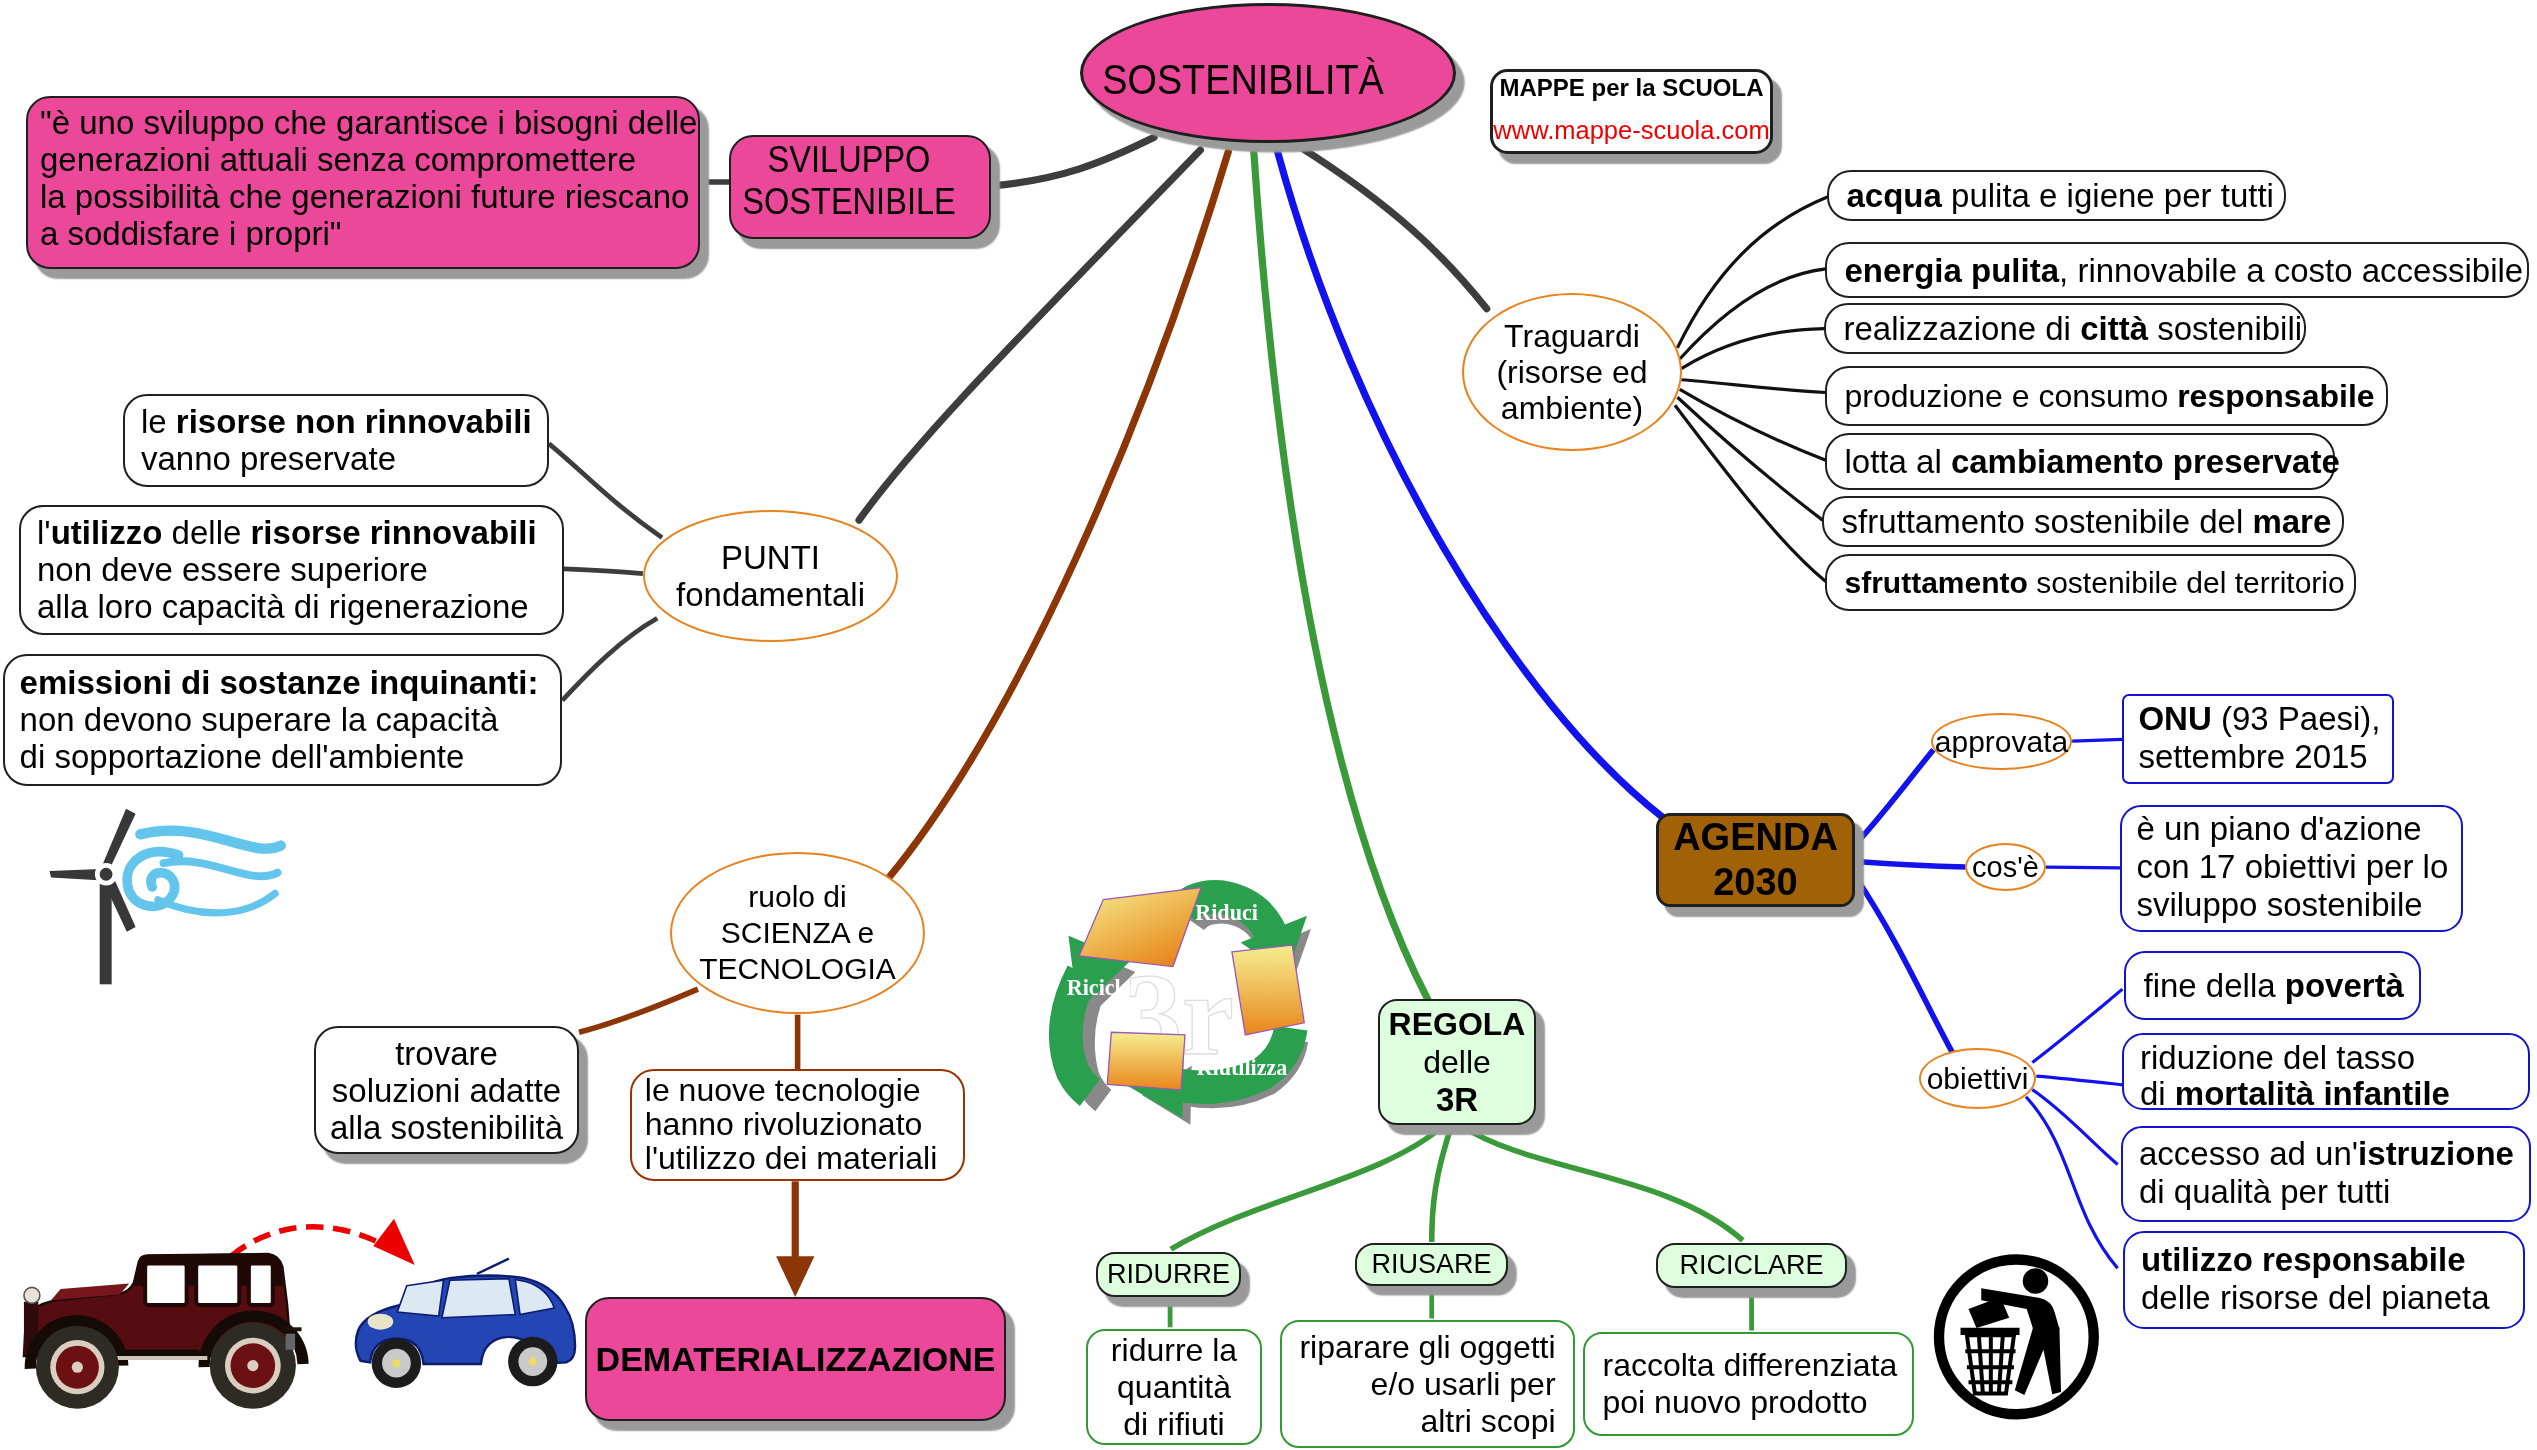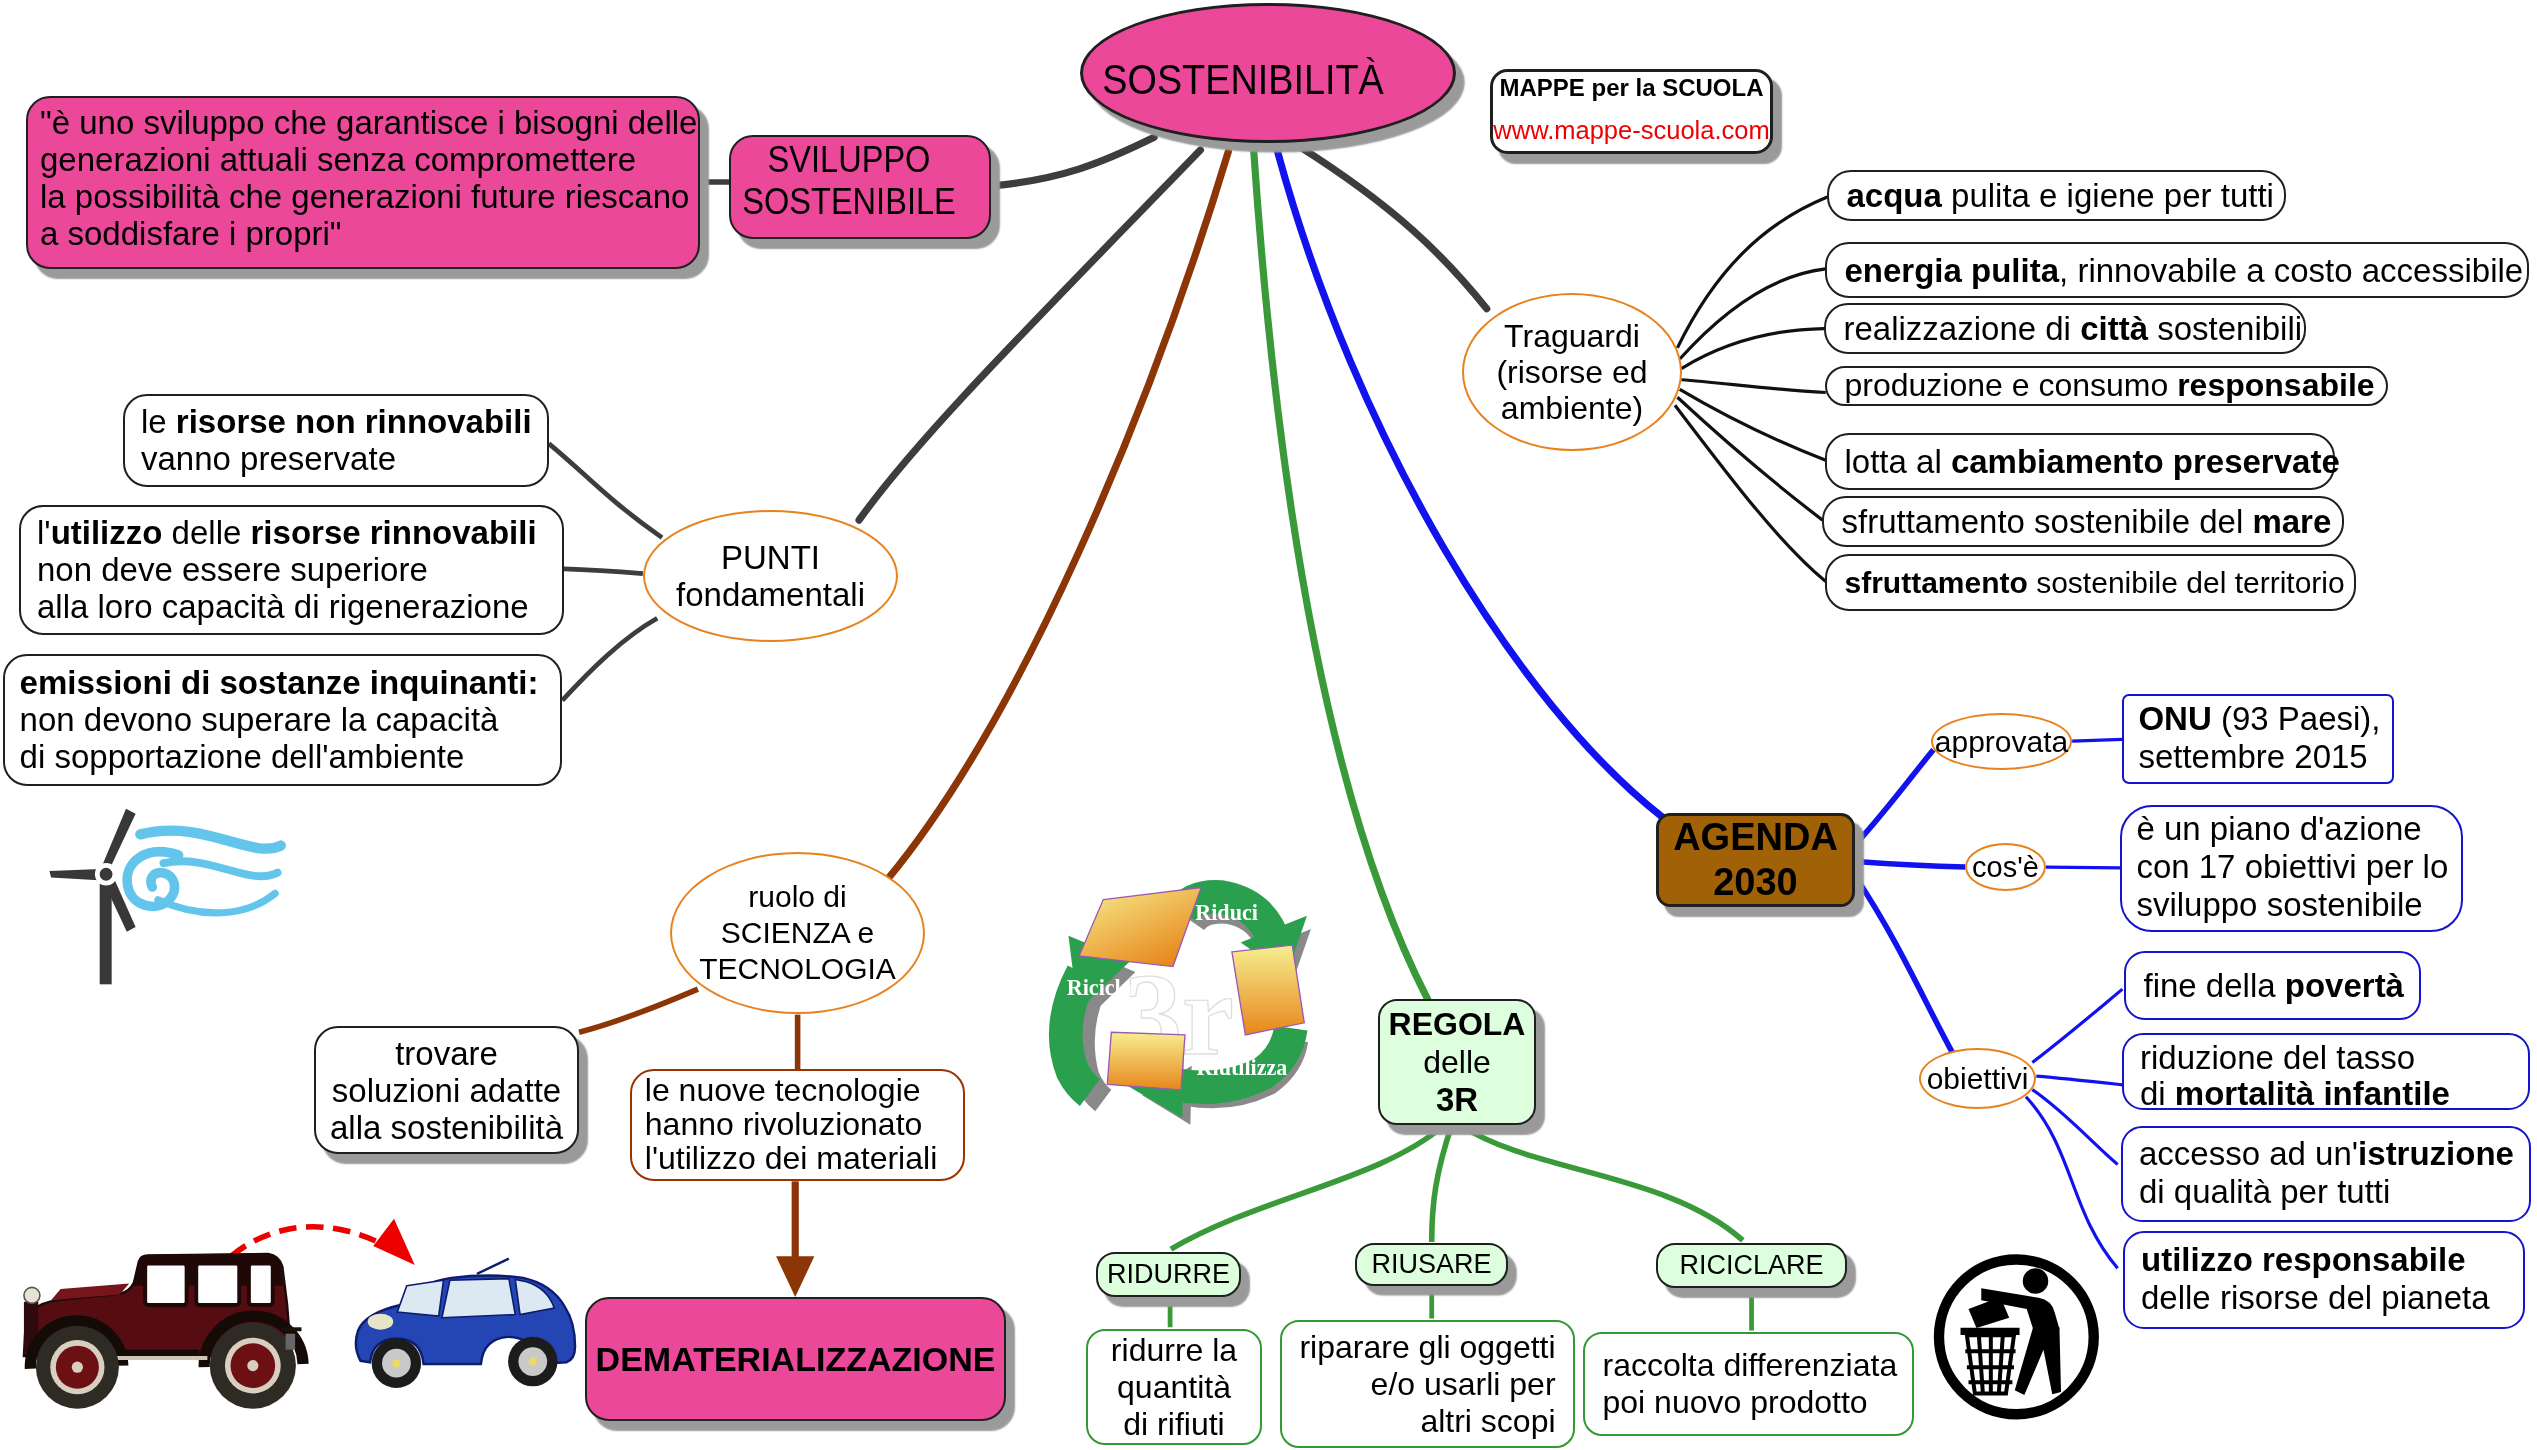--- a/index.html
+++ b/index.html
@@ -211,21 +211,21 @@
 <div class="b ell org" style="left:1462px;top:293px;width:220px;height:158px;font-size:32px;line-height:36px;">Traguardi<br>(risorse ed<br>ambiente)</div>
 <div class="b lft" style="left:1827px;top:170px;width:459px;height:51px;padding-left:17.5px;">
     <span><b>acqua</b> pulita e igiene per tutti</span>
   </div>
 <div class="b lft" style="left:1825px;top:242px;width:704px;height:56px;padding-left:17.5px;font-size:33px;">
     <span><b>energia pulita</b>, rinnovabile a costo accessibile</span>
   </div>
 <div class="b lft" style="left:1824px;top:303px;width:482px;height:51px;padding-left:17.5px;font-size:33px;">
     <span>realizzazione di <b>città</b> sostenibili</span>
   </div>
-<div class="b lft" style="left:1825px;top:366px;width:563px;height:40px;padding-left:17.5px;font-size:32px;align-items:flex-end;">
+<div class="b lft" style="left:1825px;top:366px;width:563px;height:60px;padding-left:17.5px;font-size:32px;">
     <span>produzione e consumo <b>responsabile</b></span>
   </div>
 <div class="b lft" style="left:1825px;top:433px;width:510px;height:57px;padding-left:17.5px;font-size:33px;">
     <span>lotta al <b>cambiamento preservate</b></span>
   </div>
 <div class="b lft" style="left:1822px;top:496px;width:522px;height:51px;padding-left:17.5px;">
     <span>sfruttamento sostenibile del <b>mare</b></span>
   </div>
 <div class="b lft" style="left:1825px;top:554px;width:531px;height:57px;padding-left:17.5px;font-size:30px;">
     <span><b>sfruttamento</b> sostenibile del territorio</span>
@@ -252,21 +252,21 @@
 <div class="b grn sh ctr" style="left:1355px;top:1243px;width:153px;height:43px;border-radius:19px;font-size:27px;">RIUSARE</div>
 <div class="b grn sh ctr" style="left:1656px;top:1243px;width:191px;height:45px;border-radius:19px;font-size:27px;">RICICLARE</div>
 <div class="b grb ctr" style="left:1086px;top:1329px;width:176px;height:116px;border-radius:19px;font-size:32px;">ridurre la<br>quantità<br>di rifiuti</div>
 <div class="b grb ctr" style="left:1280px;top:1320px;width:295px;height:128px;border-radius:19px;font-size:32px;text-align:right;">riparare gli oggetti<br>e/o usarli per<br>altri scopi</div>
 <div class="b grb" style="left:1583px;top:1332px;width:331px;height:104px;border-radius:19px;font-size:32px;padding:12.8px 0 0 17.5px;">raccolta differenziata<br>poi nuovo prodotto</div>
 
 <div class="b cyn sh ctr" style="left:1656px;top:813px;width:199px;height:94px;border-width:3.2px;border-radius:14.4px;font-size:38px;line-height:45px;font-weight:bold;">AGENDA<br>2030</div>
 <div class="b ell org" style="left:1931px;top:713px;width:141px;height:57px;font-size:30px;">approvata</div>
 <div class="b blu" style="left:2122px;top:694px;width:272px;height:90px;border-radius:7px;padding:4px 0 0 14.4px;line-height:38px;"><b>ONU</b> (93 Paesi),<br>settembre 2015</div>
 <div class="b ell org" style="left:1965px;top:843px;width:81px;height:48px;font-size:29px;">cos'è</div>
-<div class="b blu" style="left:2120px;top:805px;width:343px;height:127px;border-radius:32px;padding:3.2px 0 0 14.4px;line-height:38px;">è un piano d'azione<br>con 17 obiettivi per lo<br>sviluppo sostenibile</div>
+<div class="b blu" style="left:2120px;top:805px;width:343px;height:127px;border-radius:21px;padding:3.2px 0 0 14.4px;line-height:38px;">è un piano d'azione<br>con 17 obiettivi per lo<br>sviluppo sostenibile</div>
 <div class="b ell org" style="left:1919px;top:1048px;width:117px;height:61px;font-size:30px;">obiettivi</div>
 <div class="b blu lft" style="left:2124px;top:951px;width:297px;height:69px;border-radius:21px;padding-left:17.5px;">
     <span>fine della <b>povertà</b></span>
   </div>
 <div class="b blu" style="left:2122px;top:1033px;width:408px;height:77px;border-radius:21px;padding:4.8px 0 0 16px;line-height:36px;">riduzione del tasso<br>di <b>mortalità infantile</b></div>
 <div class="b blu" style="left:2121px;top:1126px;width:410px;height:96px;border-radius:21px;padding:7.2px 0 0 16px;line-height:38px;">accesso ad un'<b>istruzione</b><br>di qualità per tutti</div>
 <div class="b blu" style="left:2123px;top:1231px;width:402px;height:98px;border-radius:21px;padding:8px 0 0 16px;line-height:38px;"><b>utilizzo responsabile</b><br>delle risorse del pianeta</div>
 
 
 </body></html>

